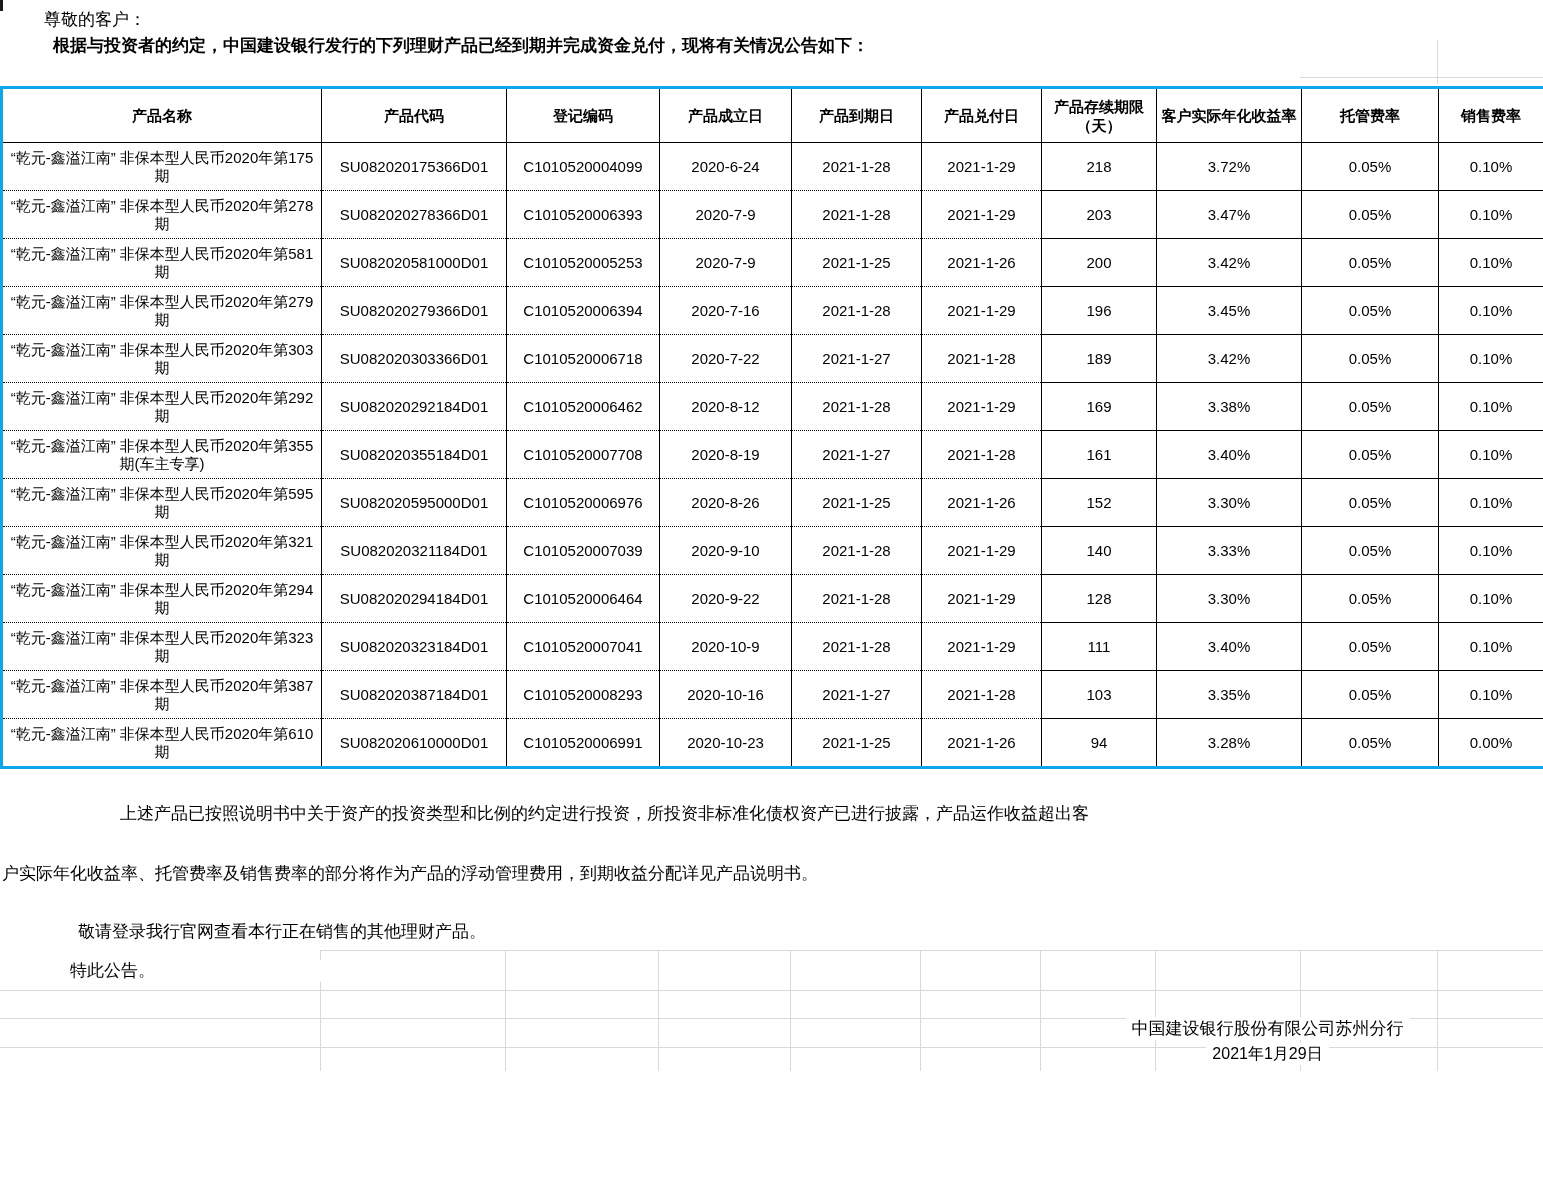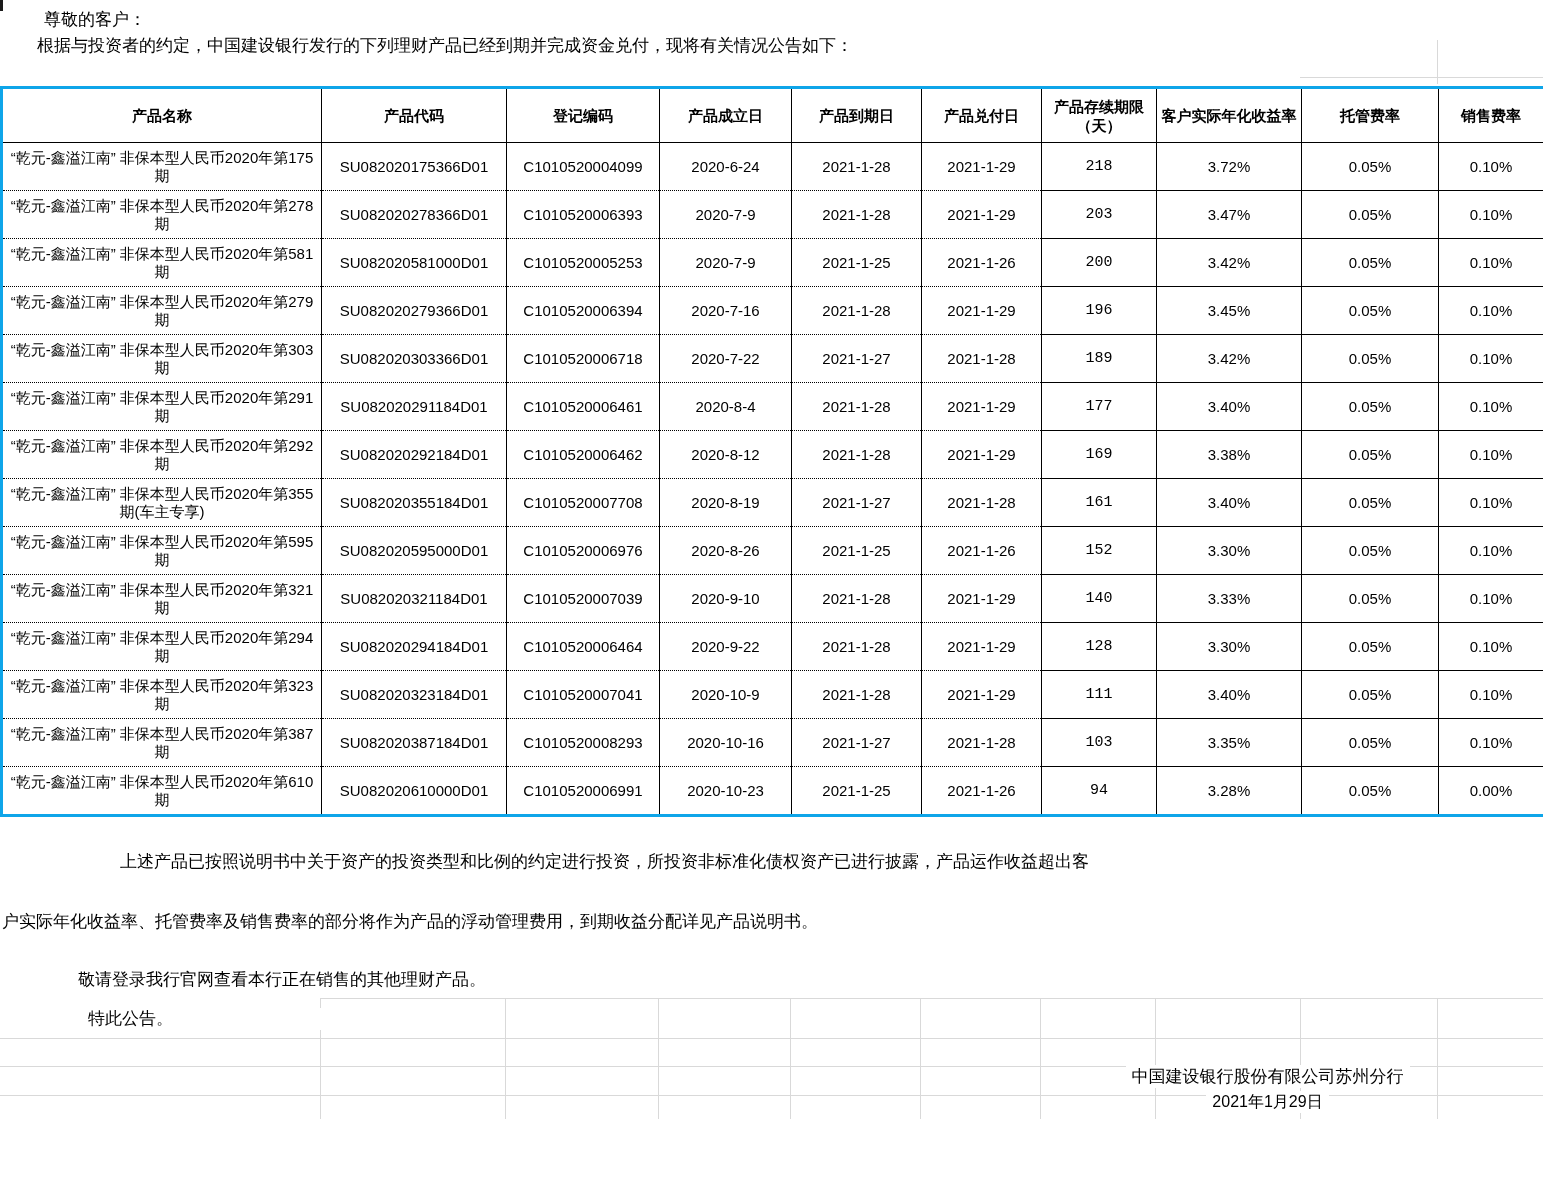--- a/index.html
+++ b/index.html
@@ -4,47 +4,47 @@
 <style>
   html,body{margin:0;padding:0;}
   body{
     width:1543px;height:1194px;position:relative;overflow:hidden;
     background:#ffffff;color:#000;
     font-family:"Liberation Sans","DejaVu Sans",sans-serif;
   }
   .corner-mark{position:absolute;left:0;top:0;width:3px;height:11px;background:#1a1a1a;}
   .intro{padding-top:7px;}
   .salutation{font-size:17px;line-height:26px;margin-left:44px;}
-  .intro-body{font-size:17px;line-height:26px;padding-left:37px;}
+  .intro-body{font-size:17px;line-height:26px;padding-left:53px;font-weight:bold;}
 
   table.products{
     border-collapse:collapse;table-layout:fixed;width:1543px;margin-top:27px;
     border:3px solid #0ea5e9;
   }
   table.products th{
     border:1px solid #000;font-size:15px;font-weight:bold;height:49px;
     text-align:center;vertical-align:middle;padding:2px;line-height:19px;
   }
   table.products td{
     border-left:1px solid #000;border-right:1px solid #000;
     font-size:15px;text-align:center;vertical-align:middle;
     height:45px;padding:1px 2px;line-height:18px;
   }
   
   td.c0,td.c1,td.c2,td.c3,td.c4,td.c5{border-bottom:1px dotted #000;border-top:1px dotted #000;}
   td.c6,td.c7,td.c8,td.c9{border-bottom:1px solid #000;border-top:1px solid #000;}
   td.c0{font-size:13.5px;}
-  td.c6{font-family:Liberation Mono, monospace;font-size:13px;margin-left:45px;}
+  td.c6{font-family:Liberation Sans, sans-serif;font-size:13px;margin-left:45px;}
 
   .footer{position:relative;height:302px;}
   .note{position:absolute;left:0;width:1543px;font-size:17px;line-height:22px;white-space:nowrap;}
   .note-1{top:34px;padding-left:120px;}
   .note-2{top:94px;padding-left:2px;}
   .note-3{top:152px;padding-left:78px;}
-  .note-4{top:191px;padding-left:88px;background:#fff;width:260px;z-index:2;}
+  .note-4{top:191px;padding-left:70px;background:#fff;width:260px;z-index:2;}
   .signature{position:absolute;left:1080px;top:248px;width:375px;text-align:center;z-index:2;}
   .signature .org{display:inline-block;background:#fff;font-size:17px;line-height:23px;padding:0 6px;}
   .signature .date{display:inline-block;background:#fff;font-size:16px;line-height:22px;padding:0 6px;margin-top:3px;}
 
   .vline,.hline{position:absolute;background:#d9d9d9;z-index:1;}
   .vline{width:1px;}
   .hline{height:1px;}
   .pre-grid-v{position:absolute;left:1437px;top:40px;width:1px;height:44px;background:#d9d9d9;}
   .pre-grid-h{position:absolute;left:1300px;top:77px;width:243px;height:1px;background:#d9d9d9;}
 </style>
@@ -142,32 +142,20 @@
         <td class="c2">C1010520006718</td>
         <td class="c3">2020-7-22</td>
         <td class="c4">2021-1-27</td>
         <td class="c5">2021-1-28</td>
         <td class="c6">189</td>
         <td class="c7">3.42%</td>
         <td class="c8">0.05%</td>
         <td class="c9">0.10%</td>
       </tr>
       <tr>
-        <td class="c0">“乾元-鑫溢江南” 非保本型人民币2020年第291期</td>
-        <td class="c1">SU082020291184D01</td>
-        <td class="c2">C1010520006461</td>
-        <td class="c3">2020-8-4</td>
-        <td class="c4">2021-1-28</td>
-        <td class="c5">2021-1-29</td>
-        <td class="c6">177</td>
-        <td class="c7">3.40%</td>
-        <td class="c8">0.05%</td>
-        <td class="c9">0.10%</td>
-      </tr>
-      <tr>
         <td class="c0">“乾元-鑫溢江南” 非保本型人民币2020年第292期</td>
         <td class="c1">SU082020292184D01</td>
         <td class="c2">C1010520006462</td>
         <td class="c3">2020-8-12</td>
         <td class="c4">2021-1-28</td>
         <td class="c5">2021-1-29</td>
         <td class="c6">169</td>
         <td class="c7">3.38%</td>
         <td class="c8">0.05%</td>
         <td class="c9">0.10%</td>

